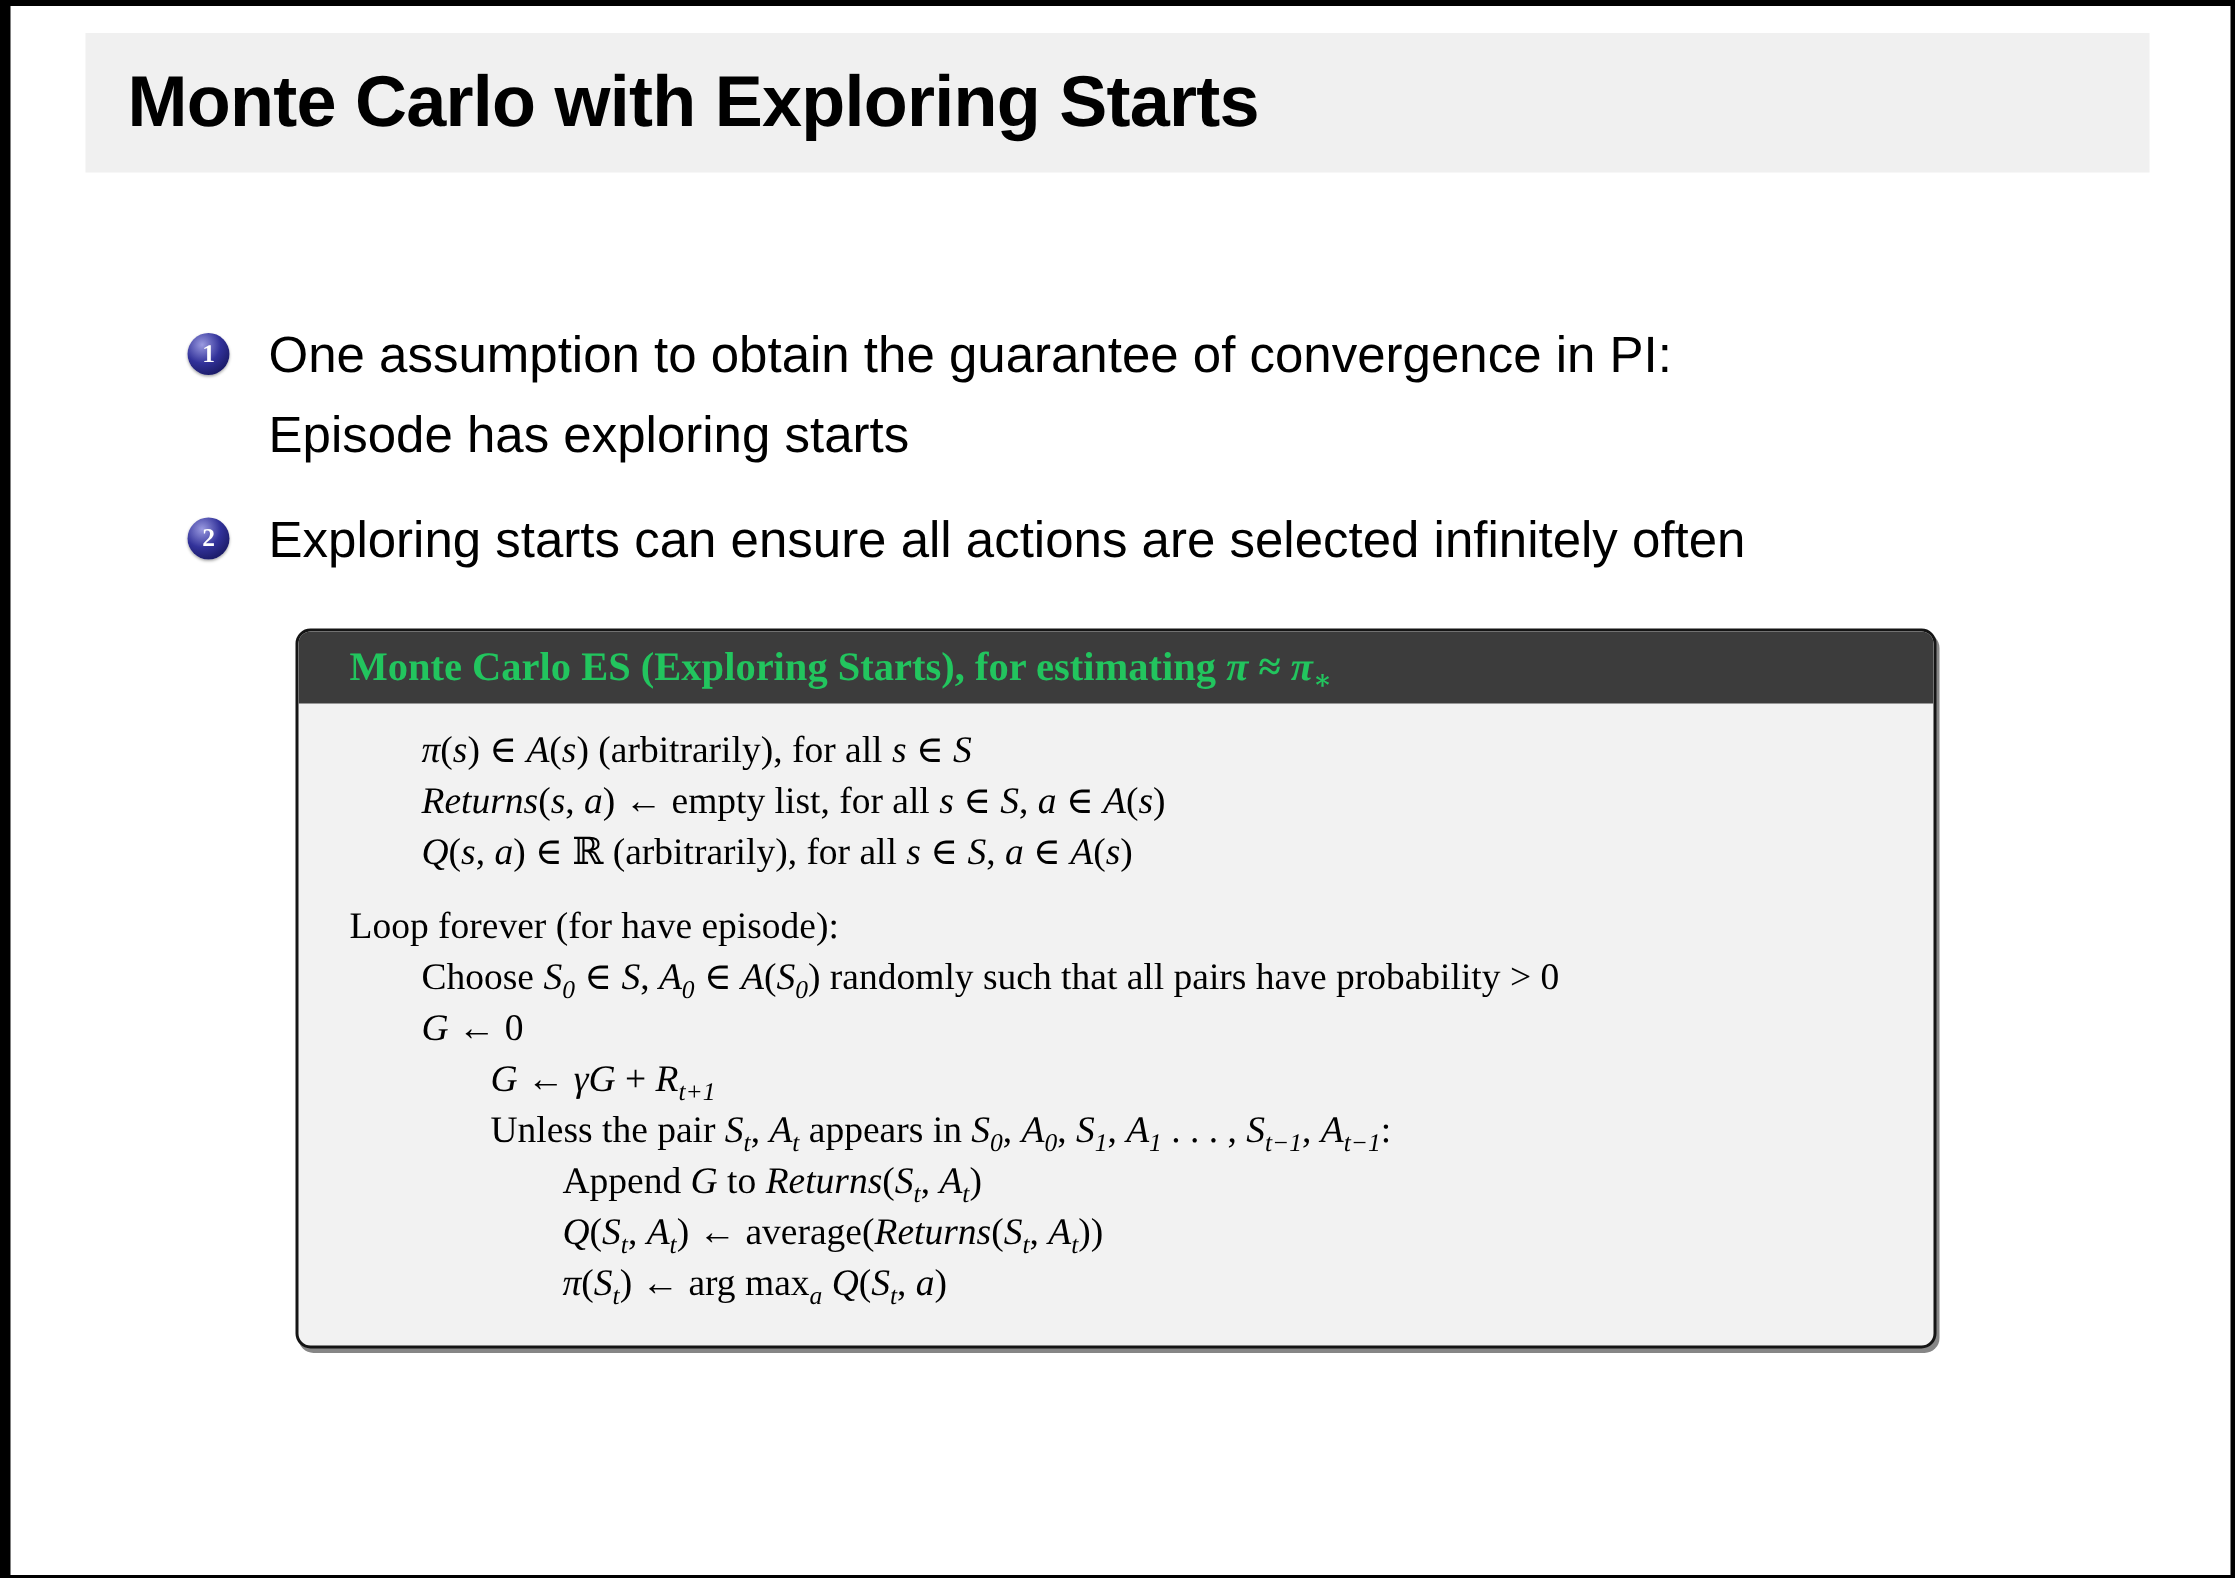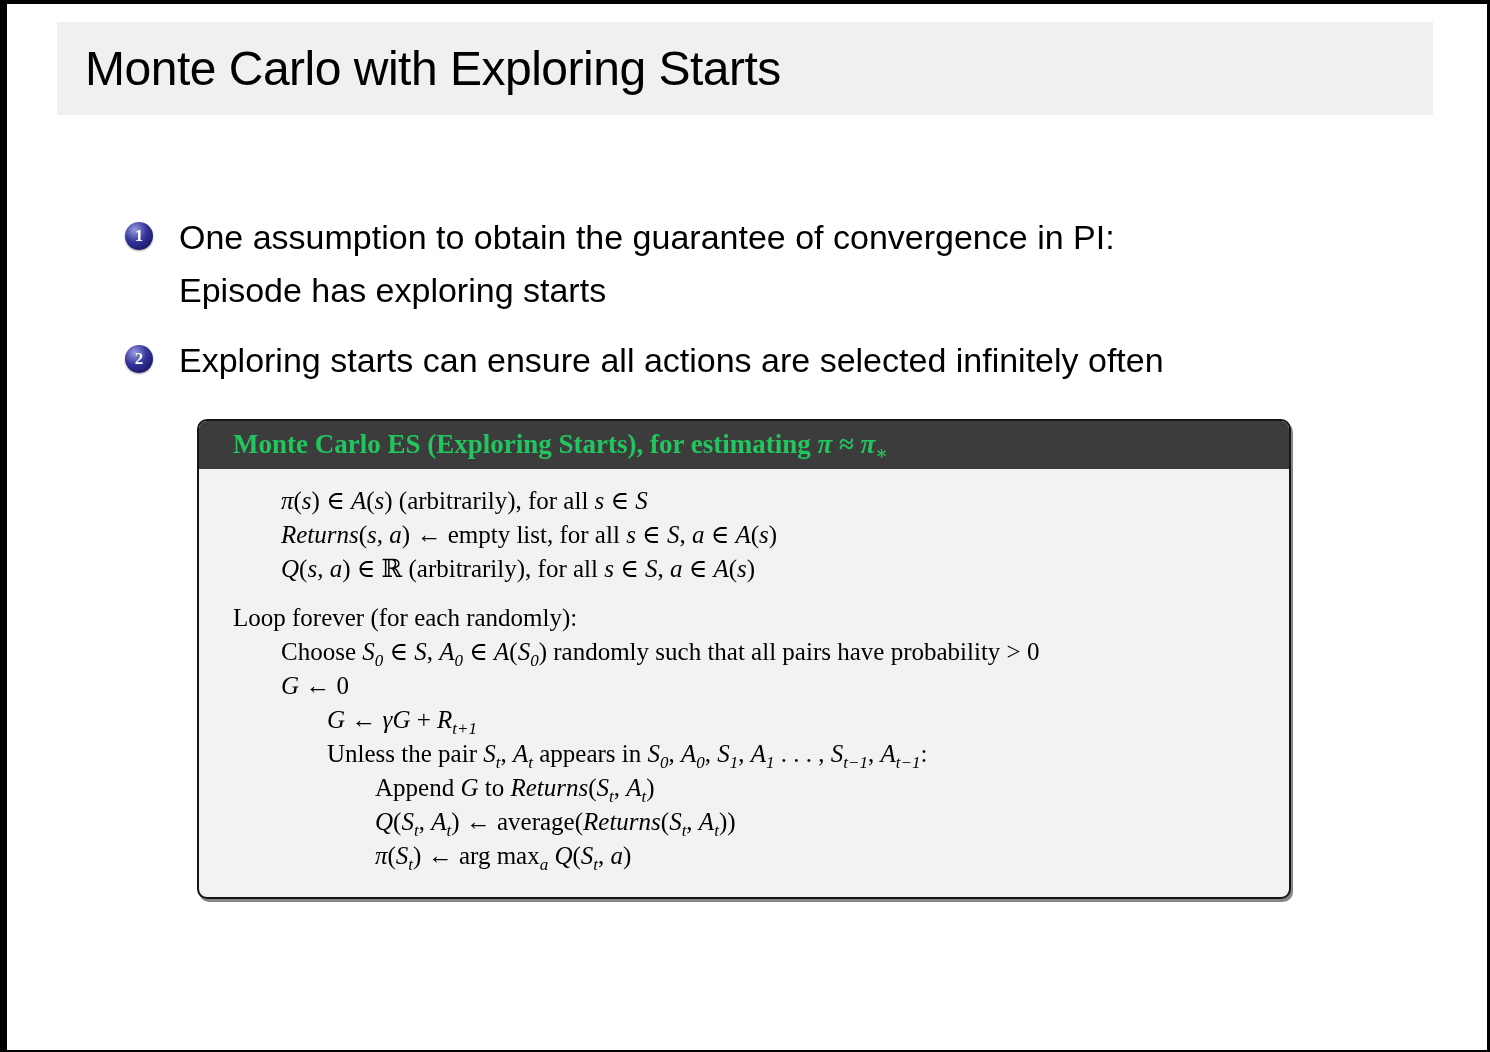--- a/index.html
+++ b/index.html
@@ -16,21 +16,21 @@
 
   
   .title-bar {
     margin:18px 54px 0 50px; height:93px;
     background:var(--title_bar_bg,#f0f0f0);
     display:flex; align-items:center;
   }
   .title-bar h1 {
     margin:0 0 0 28px;
     font-family:"Liberation Sans","DejaVu Sans",sans-serif;
-    font-weight:400; font-size:48px; line-height:1;
+    font-weight:700; font-size:48px; line-height:1;
     color:var(--text,#0a0a0a); letter-spacing:-0.5px;
   }
 
   
   .bullets { margin:96px 40px 0 118px; }
   .bullet-item {
     display:flex; align-items:flex-start; margin-bottom:18px;
     font-size:34px; line-height:1.55; color:var(--text,#000);
   }
   .ball {
@@ -97,21 +97,21 @@
 
       <section class="algo-box">
         <div class="algo-header">Monte Carlo ES (Exploring Starts), for estimating <i>π</i> ≈ <i>π</i><sub>∗</sub></div>
         <div class="algo-body">
             <div class="algo-group">
               <div class="algo-line indent-1"><i>π</i>(<i>s</i>) ∈ <i>A</i>(<i>s</i>) (arbitrarily), for all <i>s</i> ∈ <i>S</i></div>
               <div class="algo-line indent-1"><i>Returns</i>(<i>s</i>, <i>a</i>) ← empty list, for all <i>s</i> ∈ <i>S</i>, <i>a</i> ∈ <i>A</i>(<i>s</i>)</div>
               <div class="algo-line indent-1"><i>Q</i>(<i>s</i>, <i>a</i>) ∈ ℝ (arbitrarily), for all <i>s</i> ∈ <i>S</i>, <i>a</i> ∈ <i>A</i>(<i>s</i>)</div>
             </div>
             <div class="algo-group">
-              <div class="algo-line indent-0">Loop forever (for each randomly):</div>
+              <div class="algo-line indent-0">Loop forever (for have episode):</div>
               <div class="algo-line indent-1">Choose <i>S</i><sub>0</sub> ∈ <i>S</i>, <i>A</i><sub>0</sub> ∈ <i>A</i>(<i>S</i><sub>0</sub>) randomly such that all pairs have probability &gt; 0</div>
               <div class="algo-line indent-1"><i>G</i> ← 0</div>
               <div class="algo-line indent-2"><i>G</i> ← <i>γG</i> + <i>R</i><sub>t+1</sub></div>
               <div class="algo-line indent-2">Unless the pair <i>S</i><sub>t</sub>, <i>A</i><sub>t</sub> appears in <i>S</i><sub>0</sub>, <i>A</i><sub>0</sub>, <i>S</i><sub>1</sub>, <i>A</i><sub>1</sub> . . . , <i>S</i><sub>t−1</sub>, <i>A</i><sub>t−1</sub>:</div>
               <div class="algo-line indent-3">Append <i>G</i> to <i>Returns</i>(<i>S</i><sub>t</sub>, <i>A</i><sub>t</sub>)</div>
               <div class="algo-line indent-3"><i>Q</i>(<i>S</i><sub>t</sub>, <i>A</i><sub>t</sub>) ← average(<i>Returns</i>(<i>S</i><sub>t</sub>, <i>A</i><sub>t</sub>))</div>
               <div class="algo-line indent-3"><i>π</i>(<i>S</i><sub>t</sub>) ← arg max<sub>a</sub> <i>Q</i>(<i>S</i><sub>t</sub>, <i>a</i>)</div>
             </div>
           </div>
       </section>

